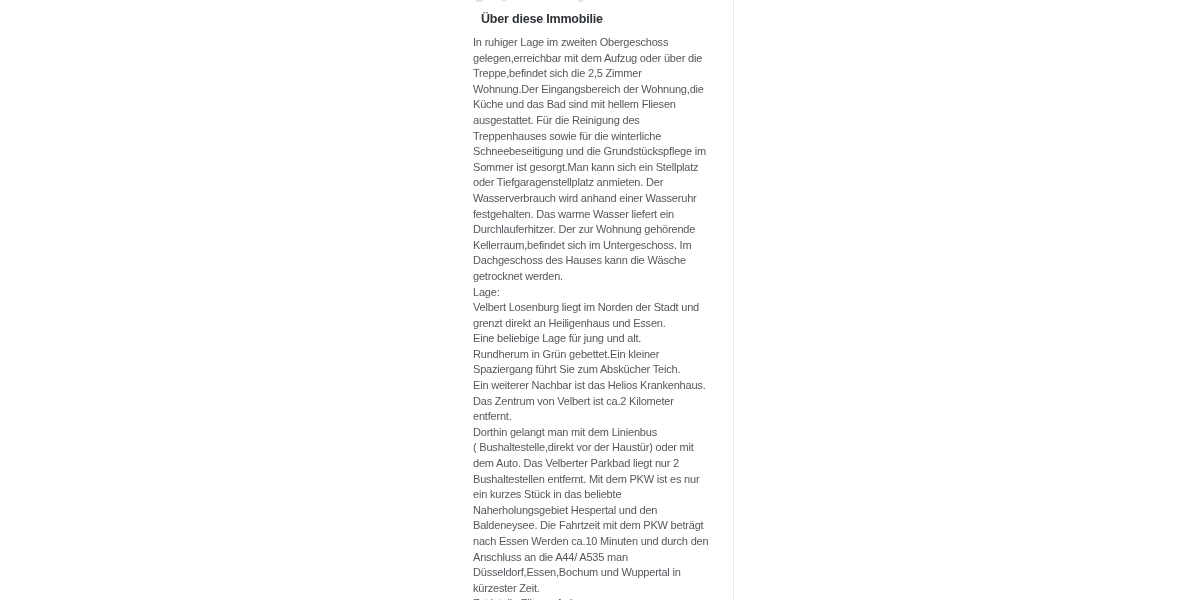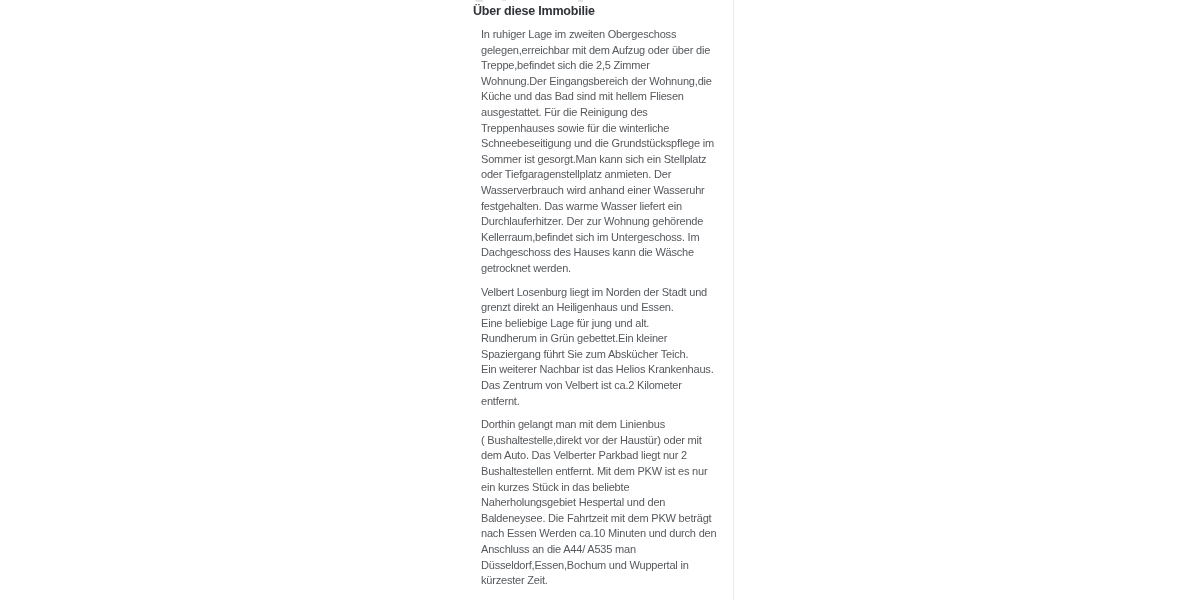--- a/index.html
+++ b/index.html
@@ -11,30 +11,30 @@
     overflow: hidden;
     font-family: "Liberation Sans", sans-serif;
   }
   .about-section {
     position: absolute;
     left: 473px;
     top: 3px;
     width: 262px;
   }
   .section-title {
-    margin: 0;
+    margin: 8px;
     font-size: 12.5px;
     font-weight: bold;
     letter-spacing: -0.2px;
     line-height: 16px;
     color: var(--title-color, #2f3337);
   }
   .section-body { margin-top: 3px; }
   .lines {
-    margin: 8px;
+    margin: 0;
     white-space: pre;
     font-size: 11px;
     letter-spacing: -0.2px;
     line-height: 15.6px;
     color: var(--body-color, #55585c);
   }
   .v-divider {
     position: absolute;
     left: 733px;
     top: 0;
@@ -73,20 +73,21 @@
 Treppenhauses sowie für die winterliche
 Schneebeseitigung und die Grundstückspflege im
 Sommer ist gesorgt.Man kann sich ein Stellplatz
 oder Tiefgaragenstellplatz anmieten. Der
 Wasserverbrauch wird anhand einer Wasseruhr
 festgehalten. Das warme Wasser liefert ein
 Durchlauferhitzer. Der zur Wohnung gehörende
 Kellerraum,befindet sich im Untergeschoss. Im
 Dachgeschoss des Hauses kann die Wäsche
 getrocknet werden.</p>
+      <p class="lines">Lage:</p>
       <p class="lines">Velbert Losenburg liegt im Norden der Stadt und
 grenzt direkt an Heiligenhaus und Essen.
 Eine beliebige Lage für jung und alt.
 Rundherum in Grün gebettet.Ein kleiner
 Spaziergang führt Sie zum Abskücher Teich.
 Ein weiterer Nachbar ist das Helios Krankenhaus.
 Das Zentrum von Velbert ist ca.2 Kilometer
 entfernt.</p>
       <p class="lines">Dorthin gelangt man mit dem Linienbus
 ( Bushaltestelle,direkt vor der Haustür) oder mit

